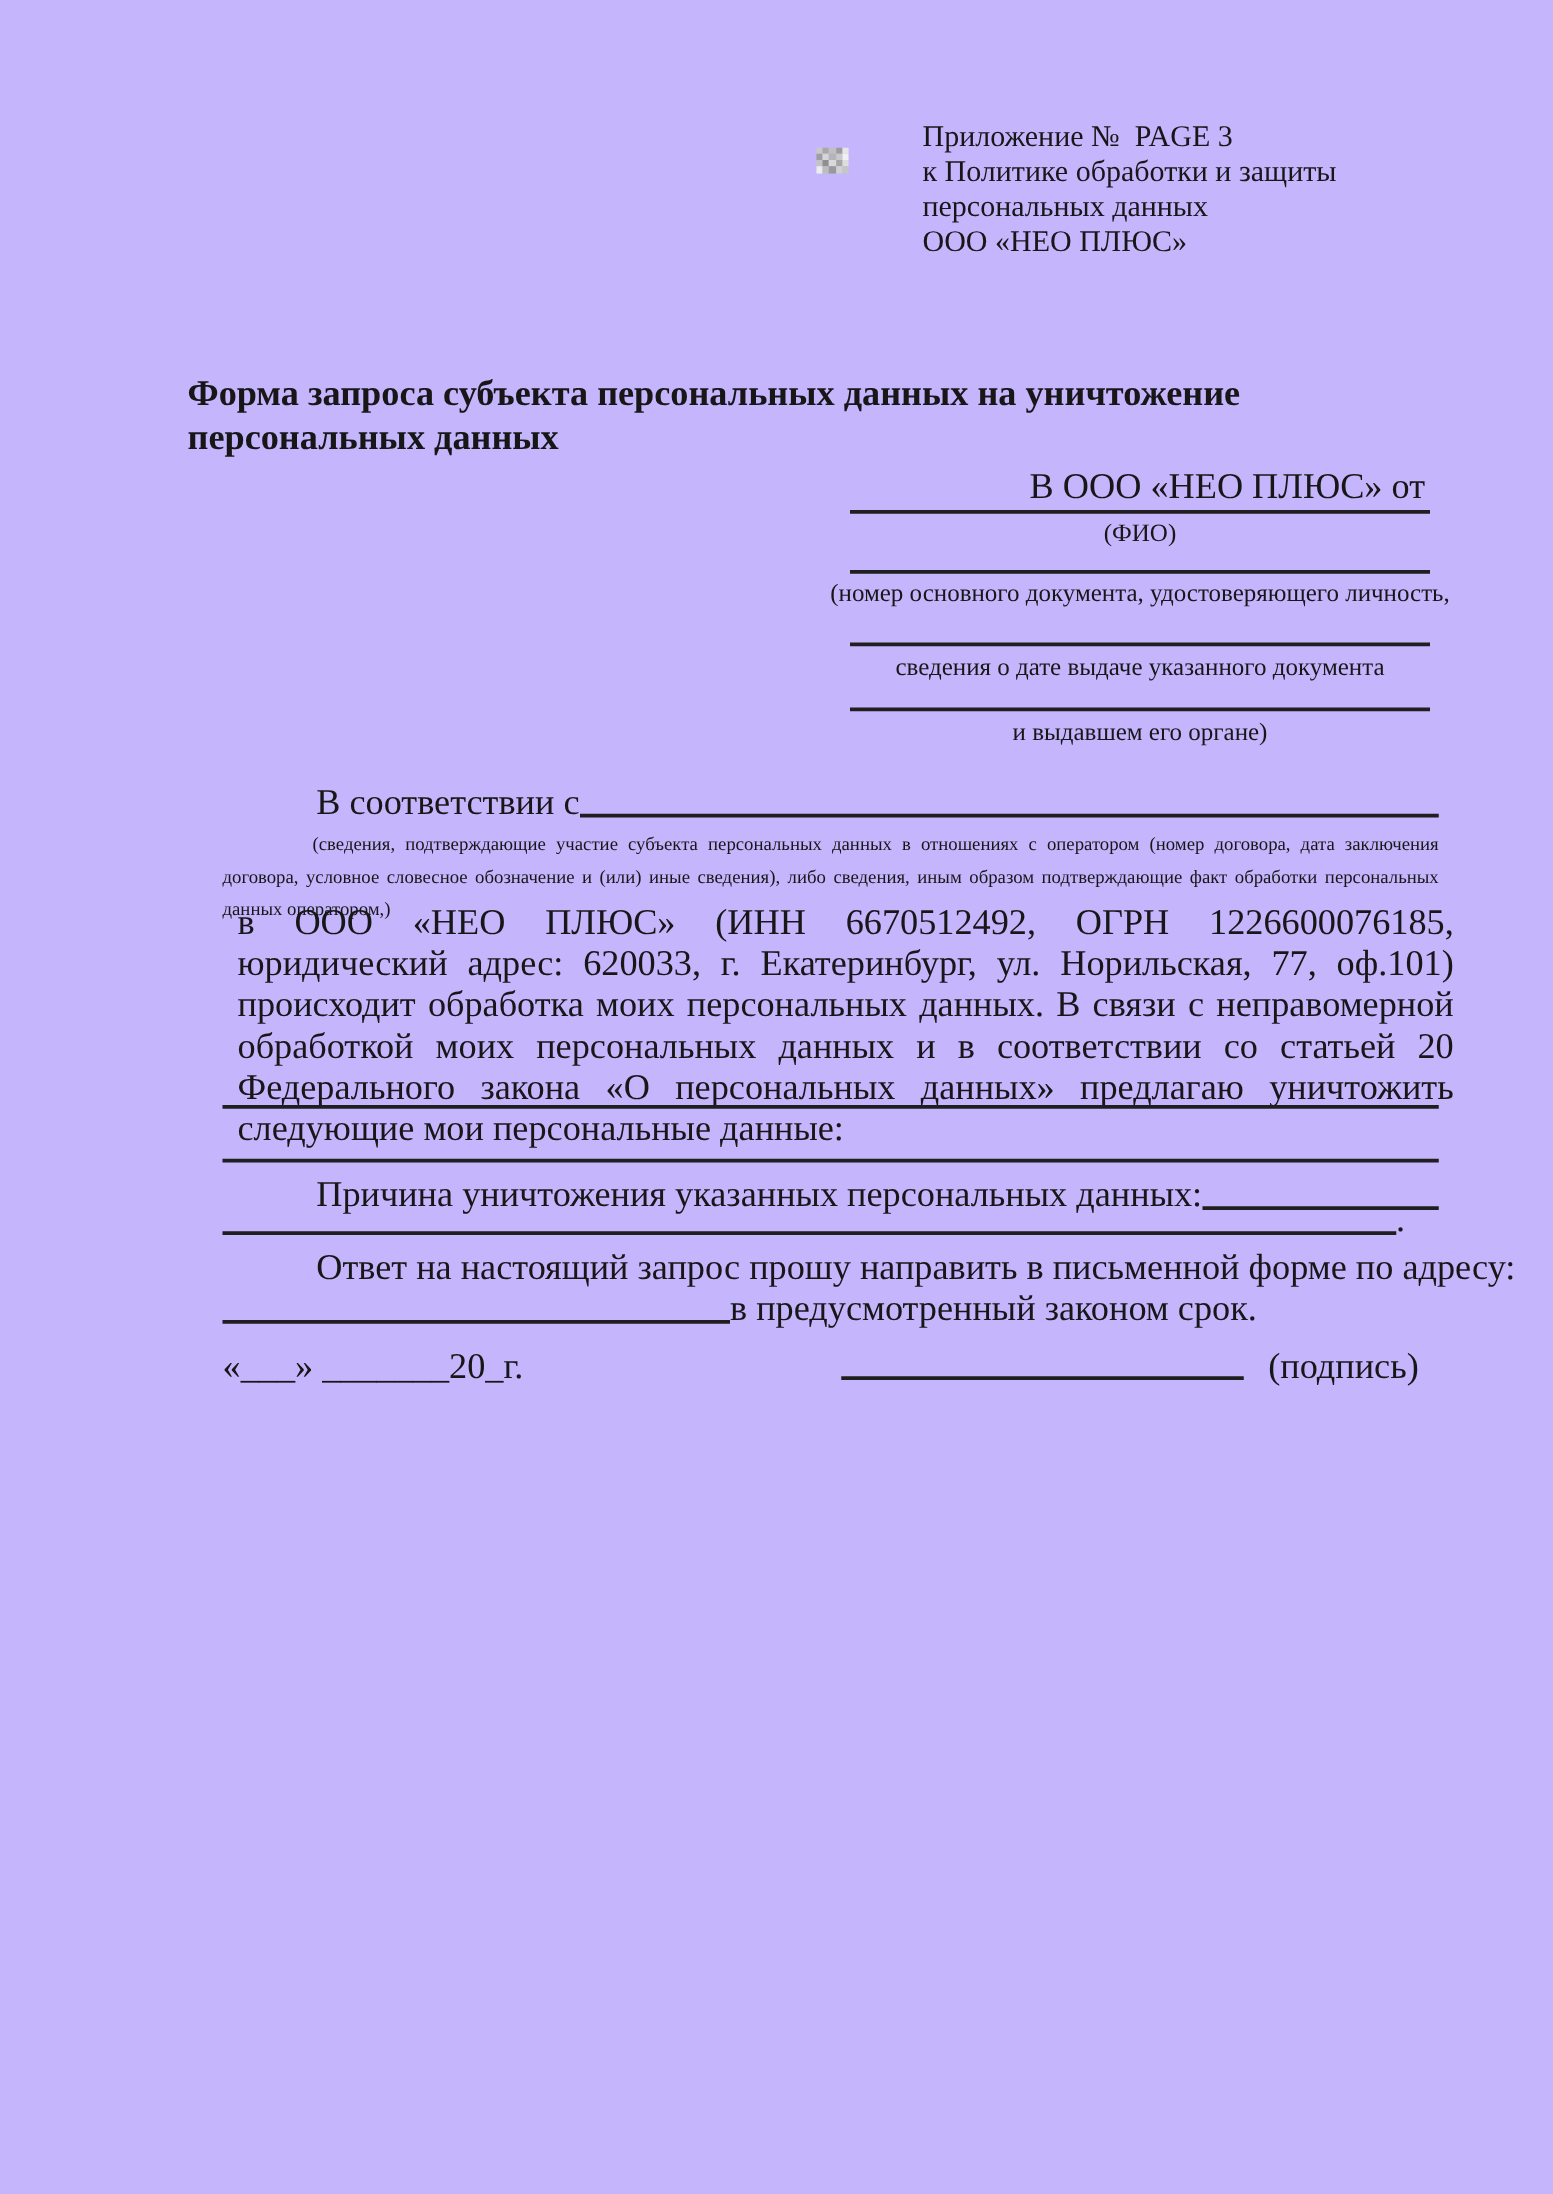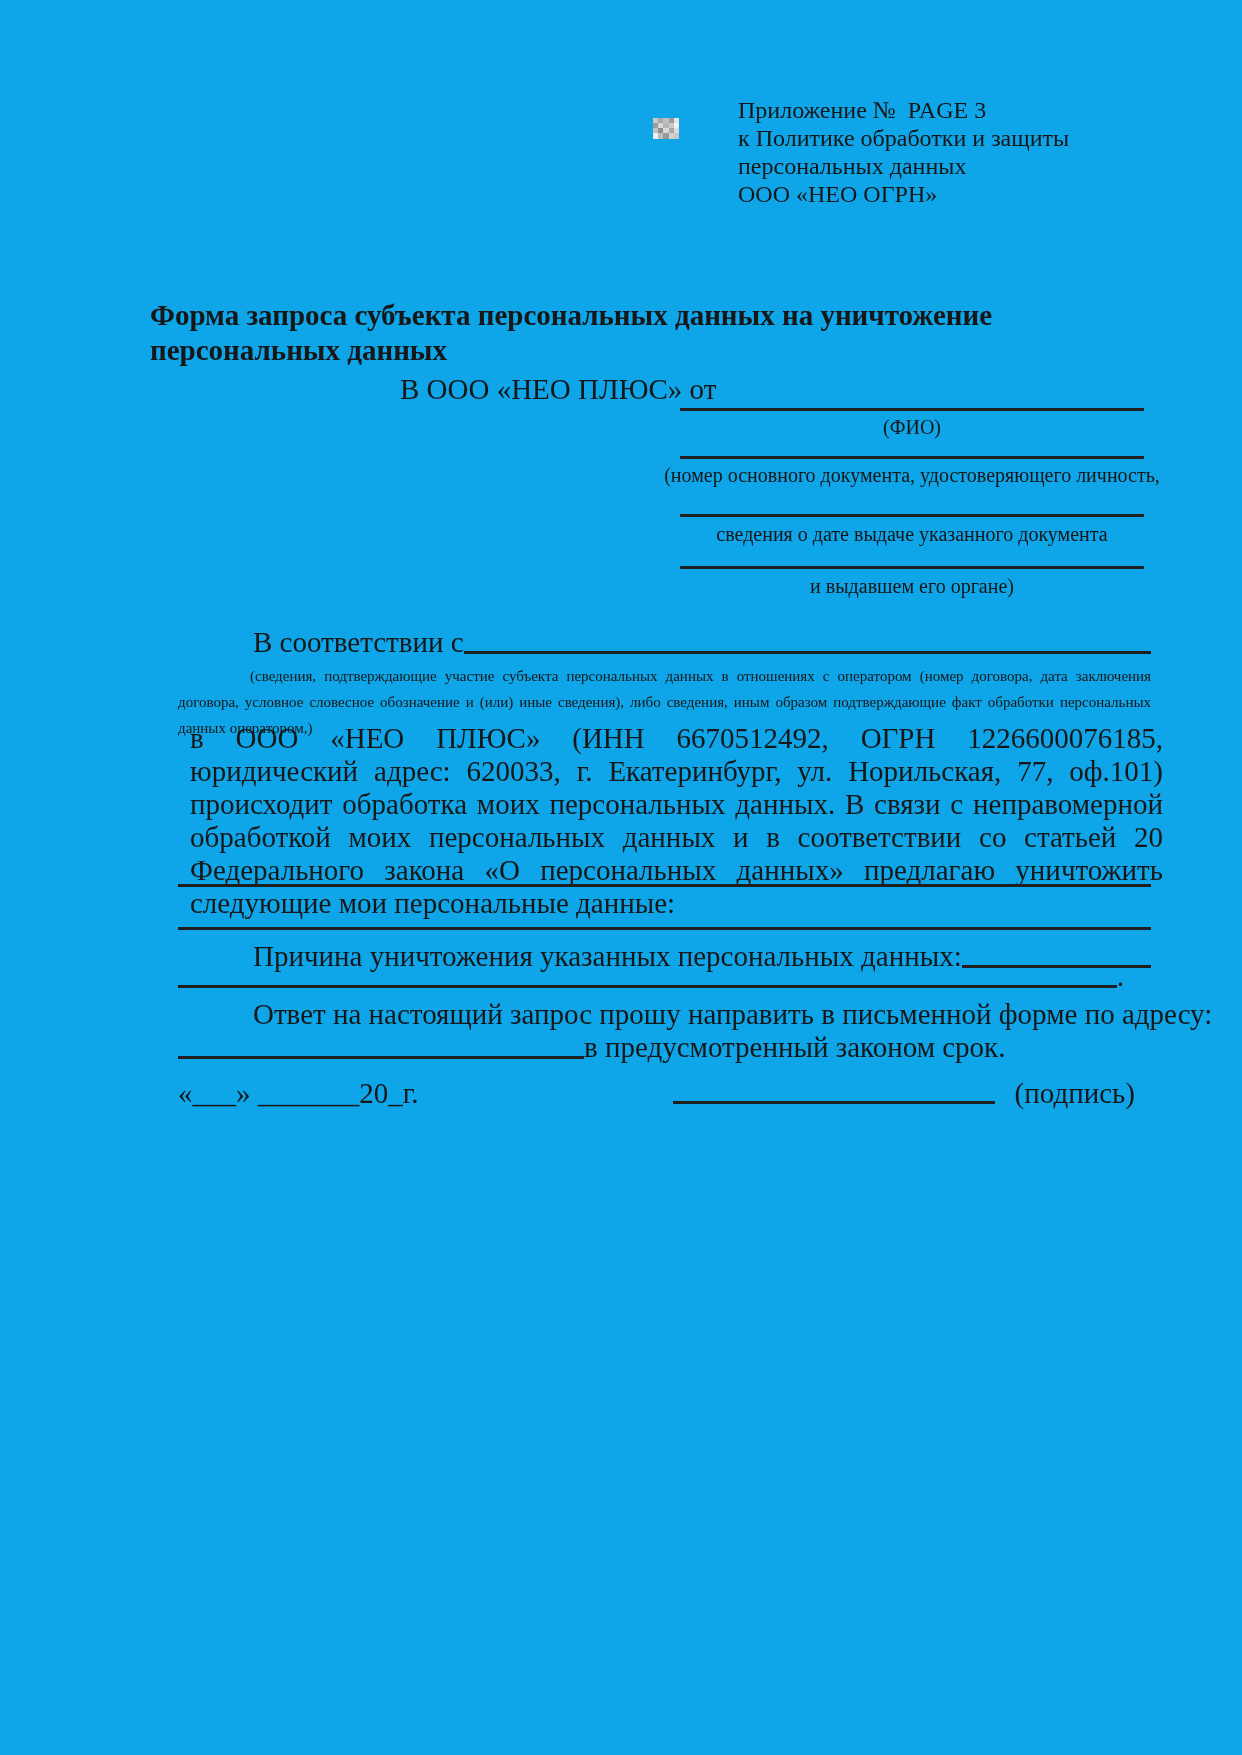--- a/index.html
+++ b/index.html
@@ -1,35 +1,35 @@
 <!DOCTYPE html>
 <html lang="ru"><head>
 <meta charset="utf-8">
 <style>
   html,body { margin:0; padding:0; background:#ffffff; }
   .page {
     position:relative;
     width:1242px; height:1755px;
-    background:#0ea5e9;
+    background:#c4b5fd;
     color:#171717;
     font-family:"Liberation Serif","DejaVu Serif",serif;
     overflow:hidden;
   }
   .abs { position:absolute; }
 
   .header-block { left:738px; top:96px; width:420px; font-size:24px; line-height:28px; }
   .header-block > div { white-space:pre-wrap; }
 
   .artifact { left:653px; top:118px; width:26px; height:21px; }
 
   .doc-title { left:150px; top:298px; width:880px; 
                font-weight:bold; font-size:29px; line-height:35px; }
   .doc-title > div { white-space:nowrap; }
 
-  .addressee { left:400px; top:372px; width:740px; text-align:left;
+  .addressee { left:400px; top:372px; width:740px; text-align:right;
                font-size:29px; line-height:34px; white-space:nowrap; }
 
   .fields { left:680px; top:408px; width:464px; }
   .rule { position:absolute; height:0; border-top:3px solid #1f1f1f; }
   .fields .rule { left:0; width:464px; }
   .field-caption { position:absolute; left:-40px; width:544px; text-align:center;
                    font-size:20px; line-height:22px; }
 
   .flexrow { display:flex; font-size:29px; line-height:33px; }
   .fill { flex:1 1 auto; height:0; border-bottom:3px solid #1f1f1f;
@@ -96,21 +96,21 @@
         <rect x="10" y="15" width="6" height="6" fill="#999999"></rect>
         <rect x="16" y="15" width="5" height="6" fill="#d1d1d1"></rect>
         <rect x="21" y="15" width="5" height="6" fill="#c6c6c6"></rect>
     </svg>
   </div>
 
   <div class="abs header-block">
     <div>Приложение №  PAGE 3</div>
     <div>к Политике обработки и защиты</div>
     <div>персональных данных</div>
-    <div>ООО «НЕО ОГРН»</div>
+    <div>ООО «НЕО ПЛЮС»</div>
   </div>
 
   <div class="abs doc-title">
     <div>Форма запроса субъекта персональных данных на уничтожение</div>
     <div>персональных данных</div>
   </div>
 
   <div class="abs addressee">В ООО «НЕО ПЛЮС» от</div>
 
   <div class="abs fields">

